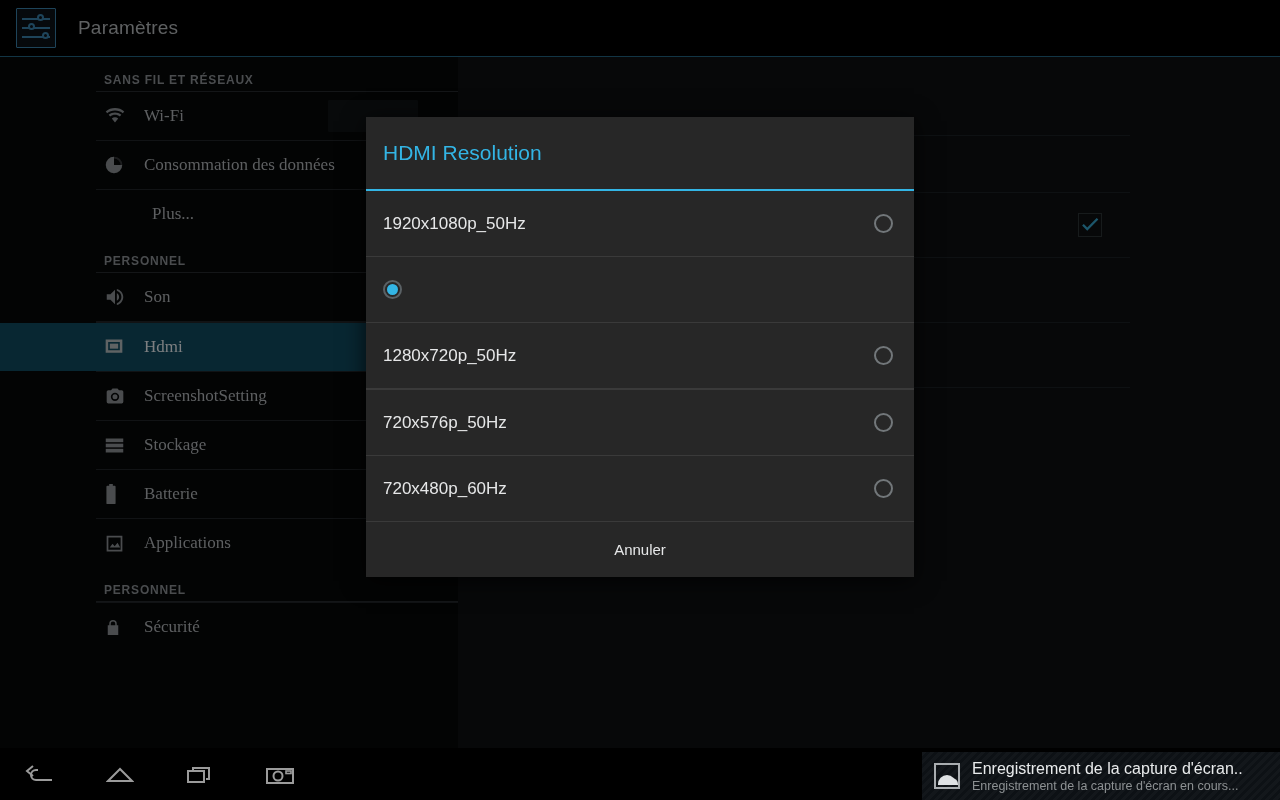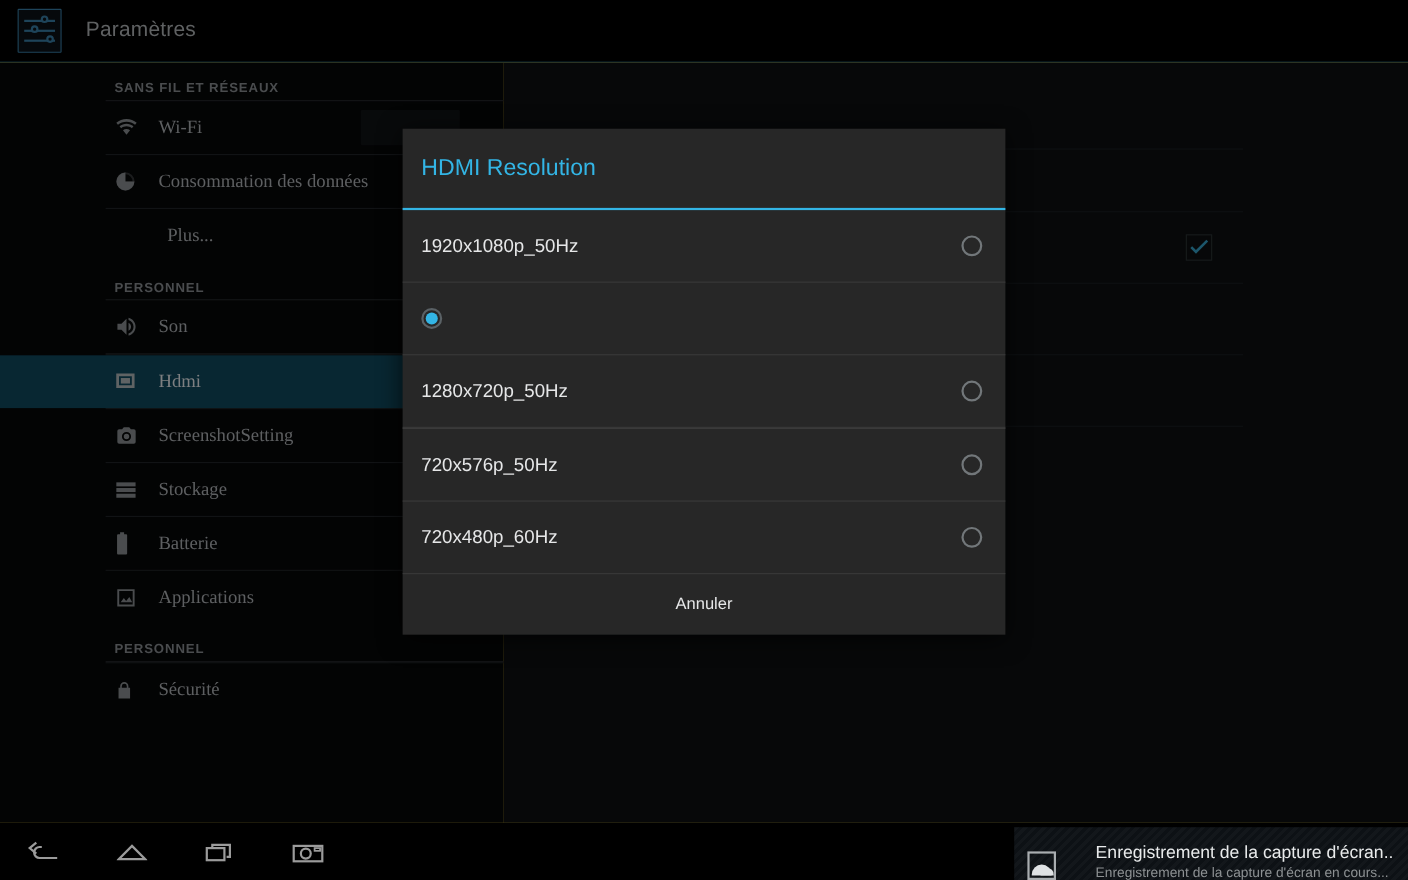--- a/index.html
+++ b/index.html
@@ -36,21 +36,21 @@
   #actionbar .app-icon .k3 { top: 23px; left: 25px; }
   #actionbar .title {
     margin-left: 22px; font-size: 19px; color: #8c8f91; letter-spacing: .2px;
   }
   #actionbar-underline {
     position: absolute; left: 0; top: 56px; width: 1280px; height: 1px;
     background: #1b4f66;
   }
 
   
-  #content { position: absolute; left: 0; top: 57px; width: 1280px; height: 691px; background: #fde047; }
+  #content { position: absolute; left: 0; top: 57px; width: 1280px; height: 691px; background: #3b82f6; }
 
   
   #sidebar {
     position: absolute; left: 0; top: 0; width: 458px; height: 691px;
     background: #050607; overflow: hidden;
   }
   .sec-header {
     height: 34px; margin-left: 96px; padding-left: 8px;
     display: flex; align-items: flex-end; padding-bottom: 4px;
     font-size: 12px; font-weight: bold; color: #6d7174; letter-spacing: .8px;
@@ -130,21 +130,21 @@
     position: absolute; top: 0; width: 80px; height: 50px;
     display: flex; align-items: center; justify-content: center;
   }
   #navbar svg { stroke: #9b9b9b; fill: none; stroke-width: 2; }
 
   
   #notif {
     position: absolute; left: 922px; top: 752px; width: 358px; height: 48px;
     background:
       repeating-linear-gradient(135deg, #13171b 0px, #13171b 3px, #0d1115 3px, #0d1115 6px);
-    display: flex; align-items: flex-end; padding-left: 12px; gap: 24px;
+    display: flex; align-items: center; padding-left: 12px;
   }
   #notif .n-icon {
     width: 26px; height: 26px; border: 2px solid #a9adb0; position: relative; overflow: hidden; flex: none;
   }
   #notif .n-icon .hill {
     position: absolute; left: 2px; bottom: 2px; width: 18px; height: 10px;
     background: #dfe2e4; border-radius: 9px 9px 0 0;
   }
   #notif .n-icon .hill2 {
     position: absolute; left: 10px; bottom: 2px; width: 12px; height: 7px;

